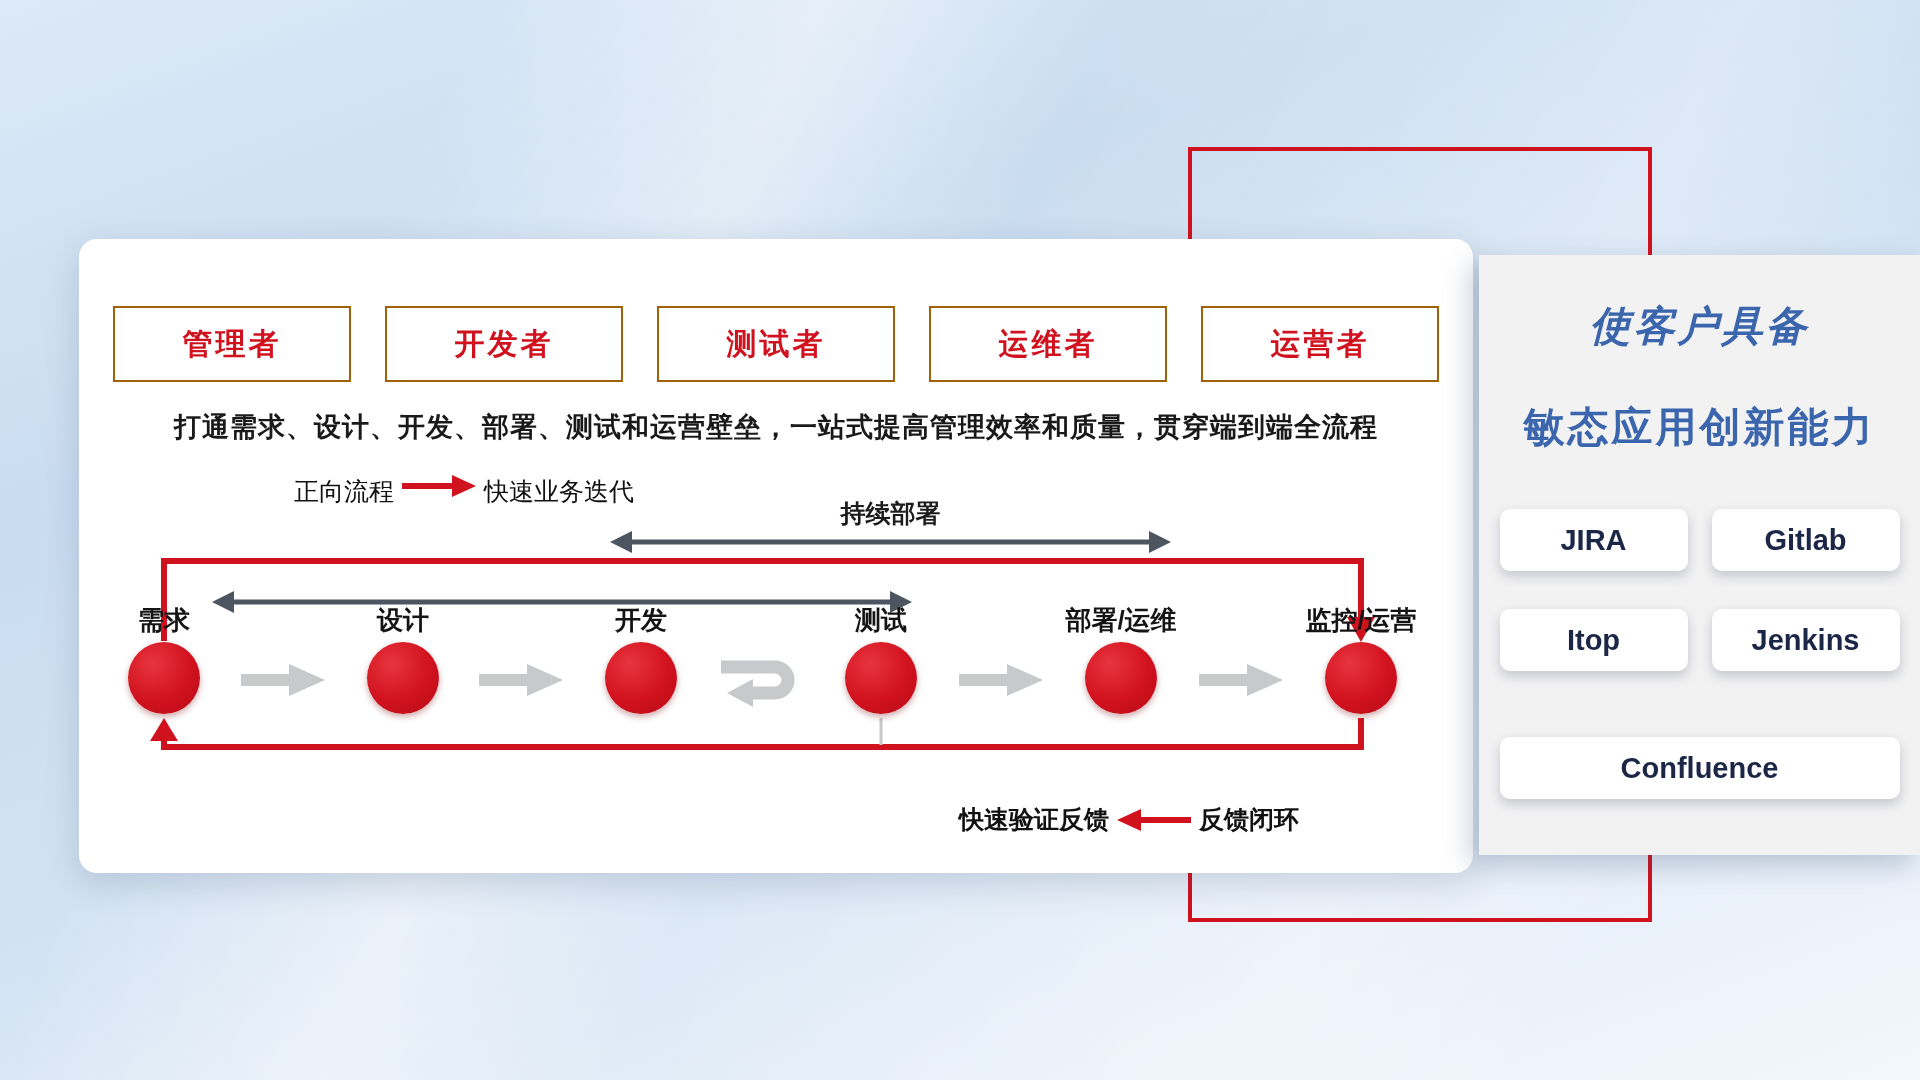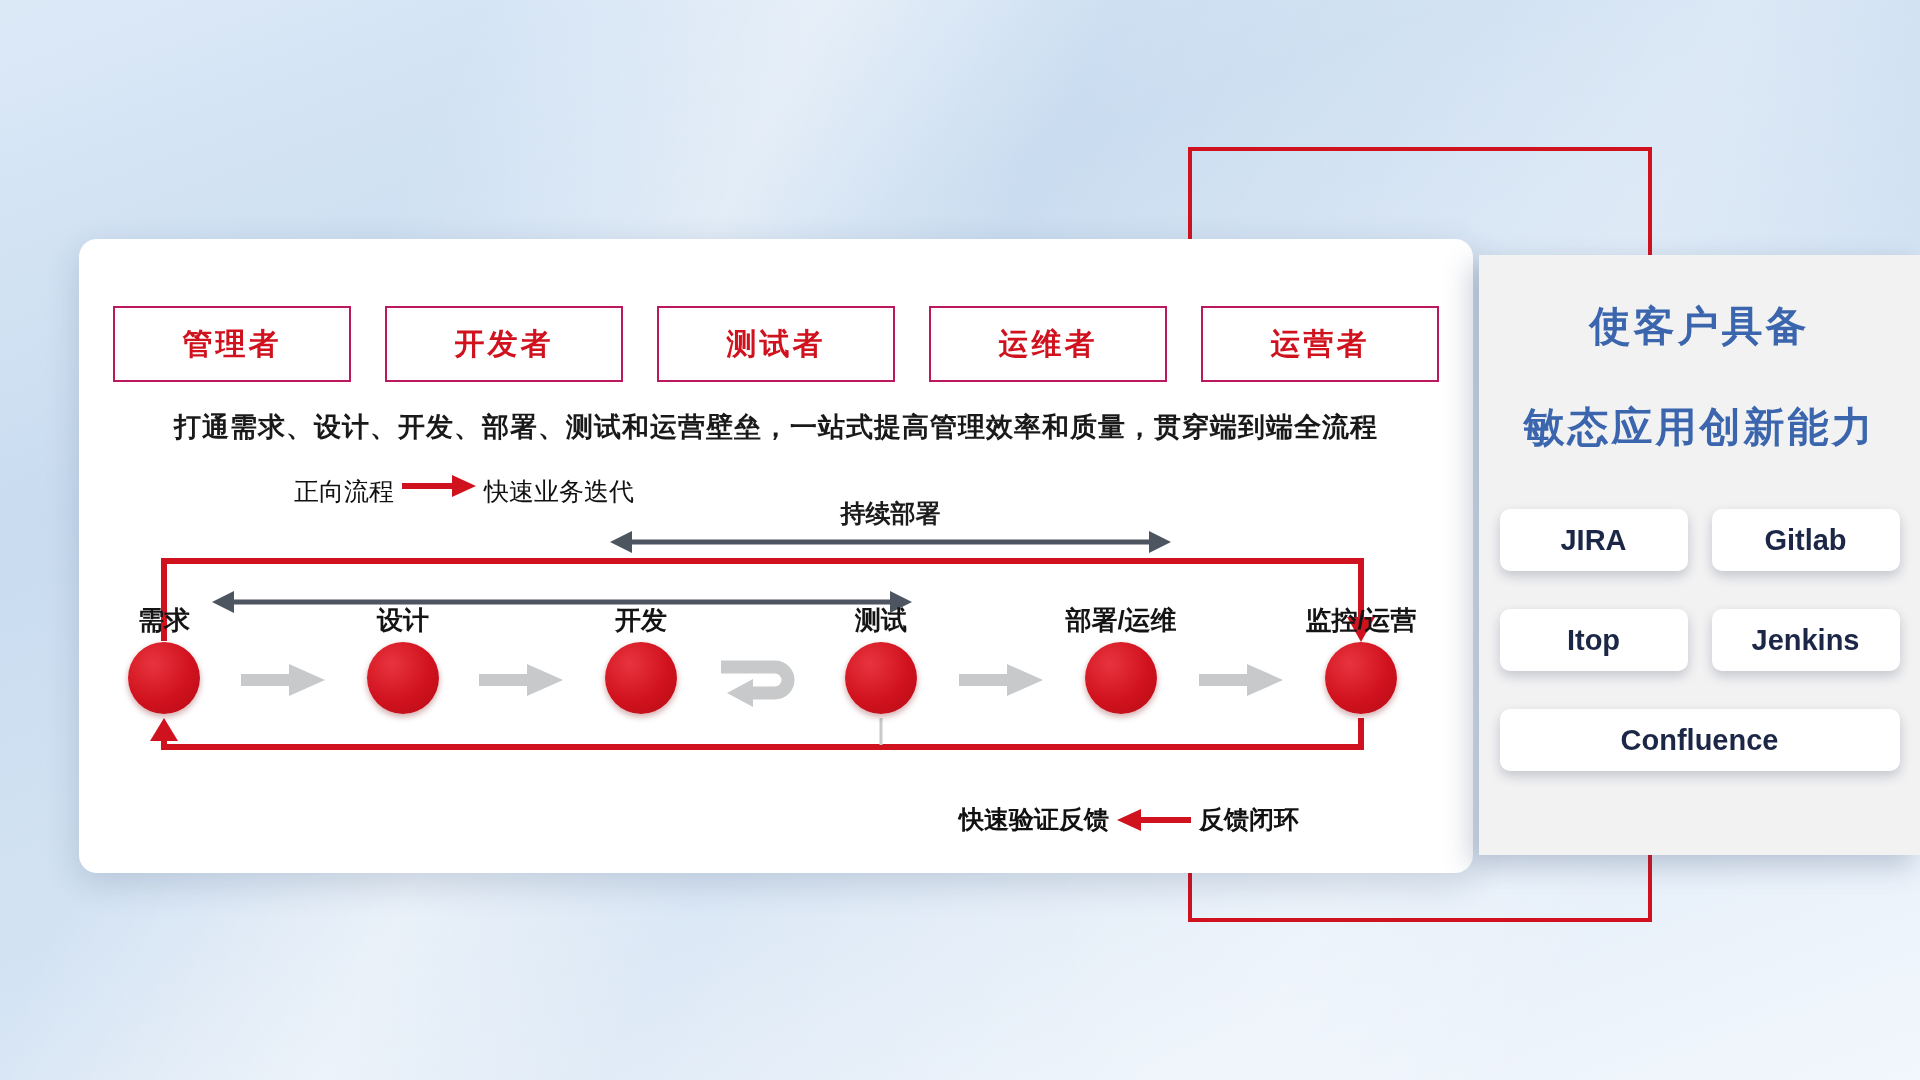--- a/index.html
+++ b/index.html
@@ -23,21 +23,21 @@
 
   
   .main-panel{
     position:absolute; left:79px; top:239px; width:1394px; height:634px;
     background:#ffffff; border-radius:18px; z-index:2;
     box-shadow:0 10px 34px rgba(40,60,95,.18);
   }
 
   .roles{ position:absolute; left:34px; right:34px; top:67px; display:flex; justify-content:space-between; }
   .role-box{
-    width:238px; height:76px; border:2px solid #be185d; background:#fff;
+    width:238px; height:76px; border:2px solid #a16207; background:#fff;
     display:flex; align-items:center; justify-content:center;
     color:#d0121e; font-size:30px; font-weight:bold; letter-spacing:3px;
   }
 
   .subtitle{
     position:absolute; top:170px; left:0; right:0; text-align:center;
     font-size:27px; font-weight:bold; color:#191919; letter-spacing:1px;
   }
 
   .legend-forward{
@@ -65,33 +65,33 @@
 
   .flow-arrow{ position:absolute; top:423px; }
   .loop-icon{ position:absolute; top:412px; }
 
   .side-panel{
     position:absolute; left:1479px; top:255px; width:441px; height:600px;
     background:#f2f2f3; z-index:3; box-shadow:-8px 10px 26px rgba(55,75,110,.28);
     text-align:center;
   }
   .side-title{ font-size:41px; font-weight:bold; color:#3b66ad; letter-spacing:3px; }
-  .side-title.l1{ margin-top:44px; }
+  .side-title.l1{ margin-top:44px;font-style:italic; }
   .side-title.l2{ margin-top:46px; }
   .tools{
     width:400px; margin:54px auto 0; display:grid;
     grid-template-columns:1fr 1fr; gap:38px 24px;
   }
   .tool-btn{
     height:62px; background:#ffffff; border-radius:10px;
     box-shadow:0 5px 12px rgba(30,40,70,.22);
     display:flex; align-items:center; justify-content:center;
     font-size:29px; font-weight:bold; color:#1c2747;
   }
-  .tool-btn.wide{ grid-column:1 / -1; }
+  .tool-btn.wide{ grid-column:1 / -1;margin-top:28px; }
 </style>
 </head>
 <body>
 
 <div class="red-frame"></div>
 
 <div class="main-panel">
 
   <div class="roles">
     <div class="role-box">

